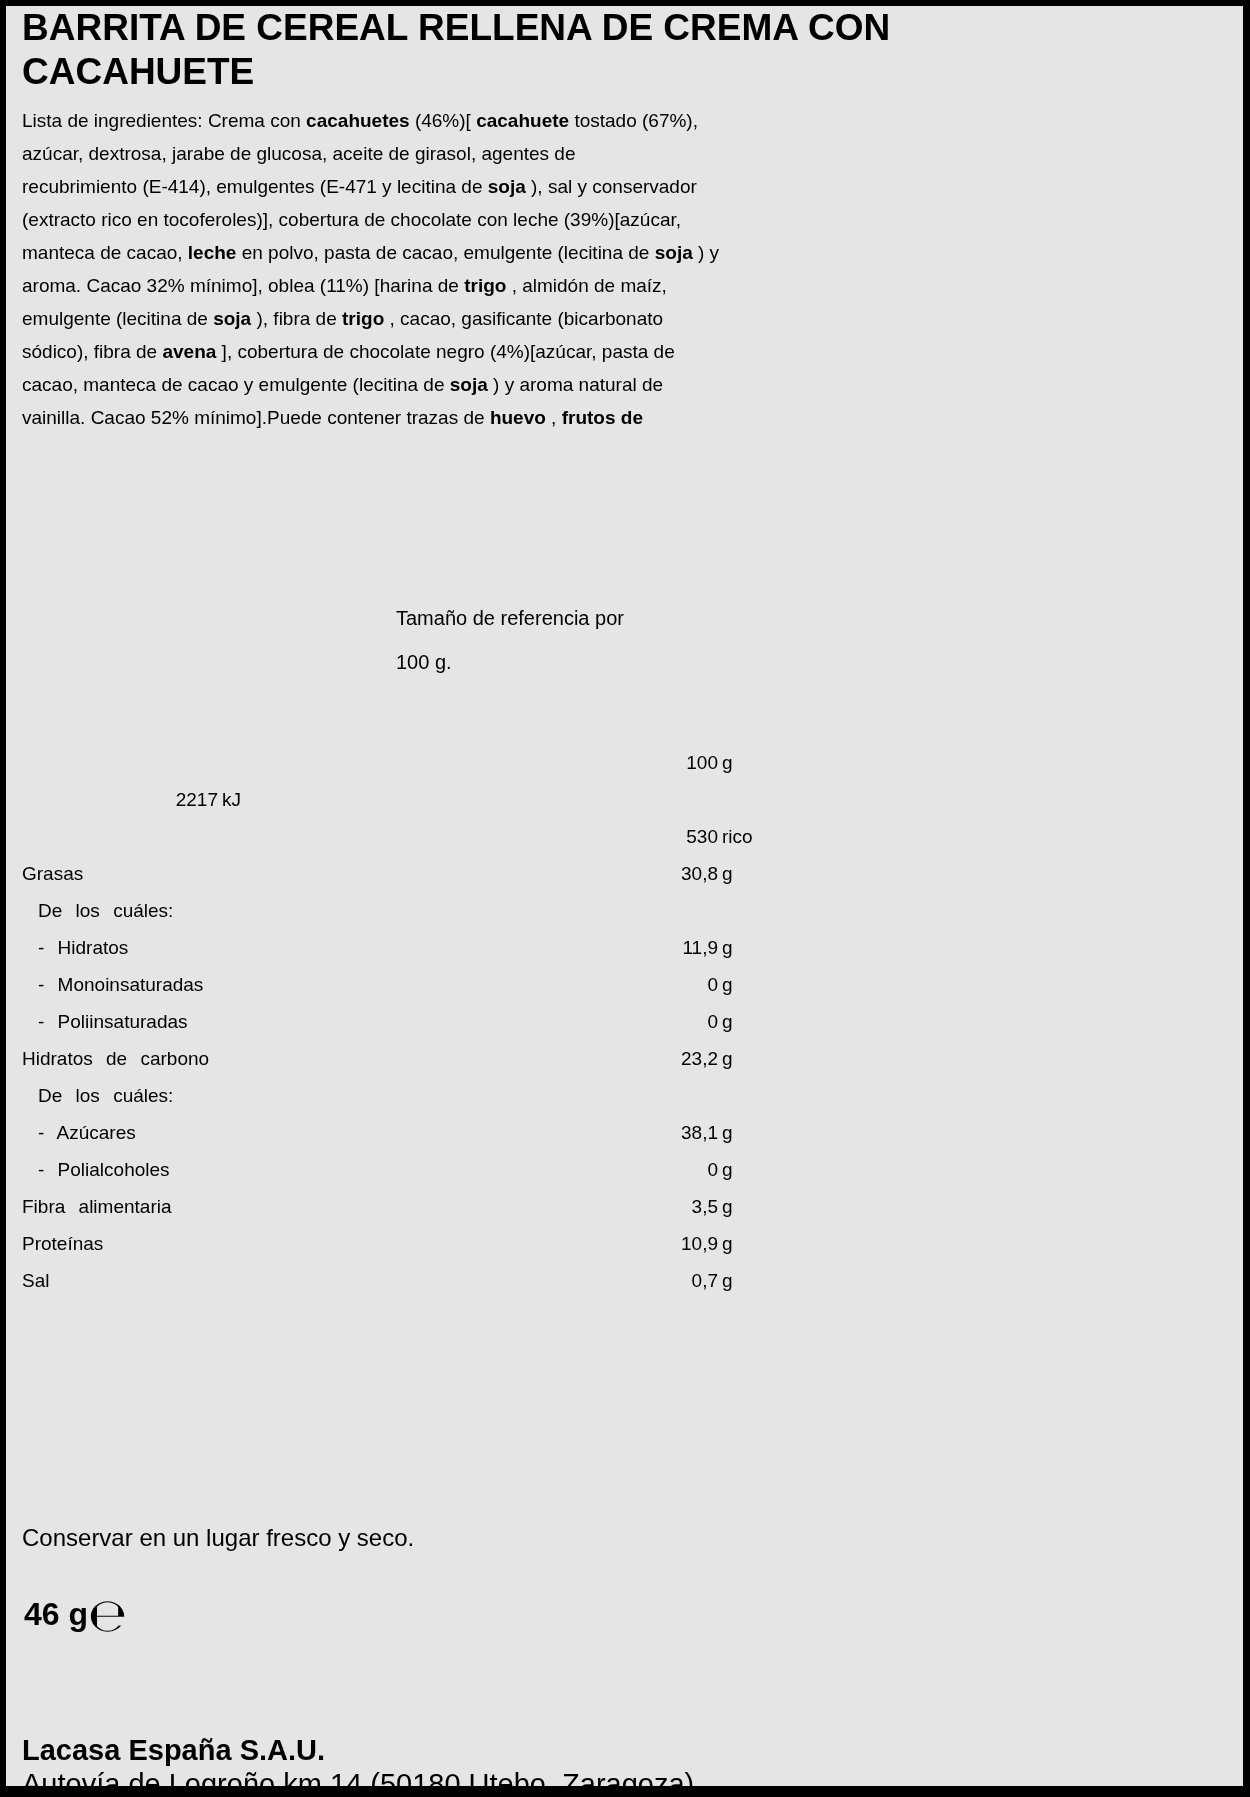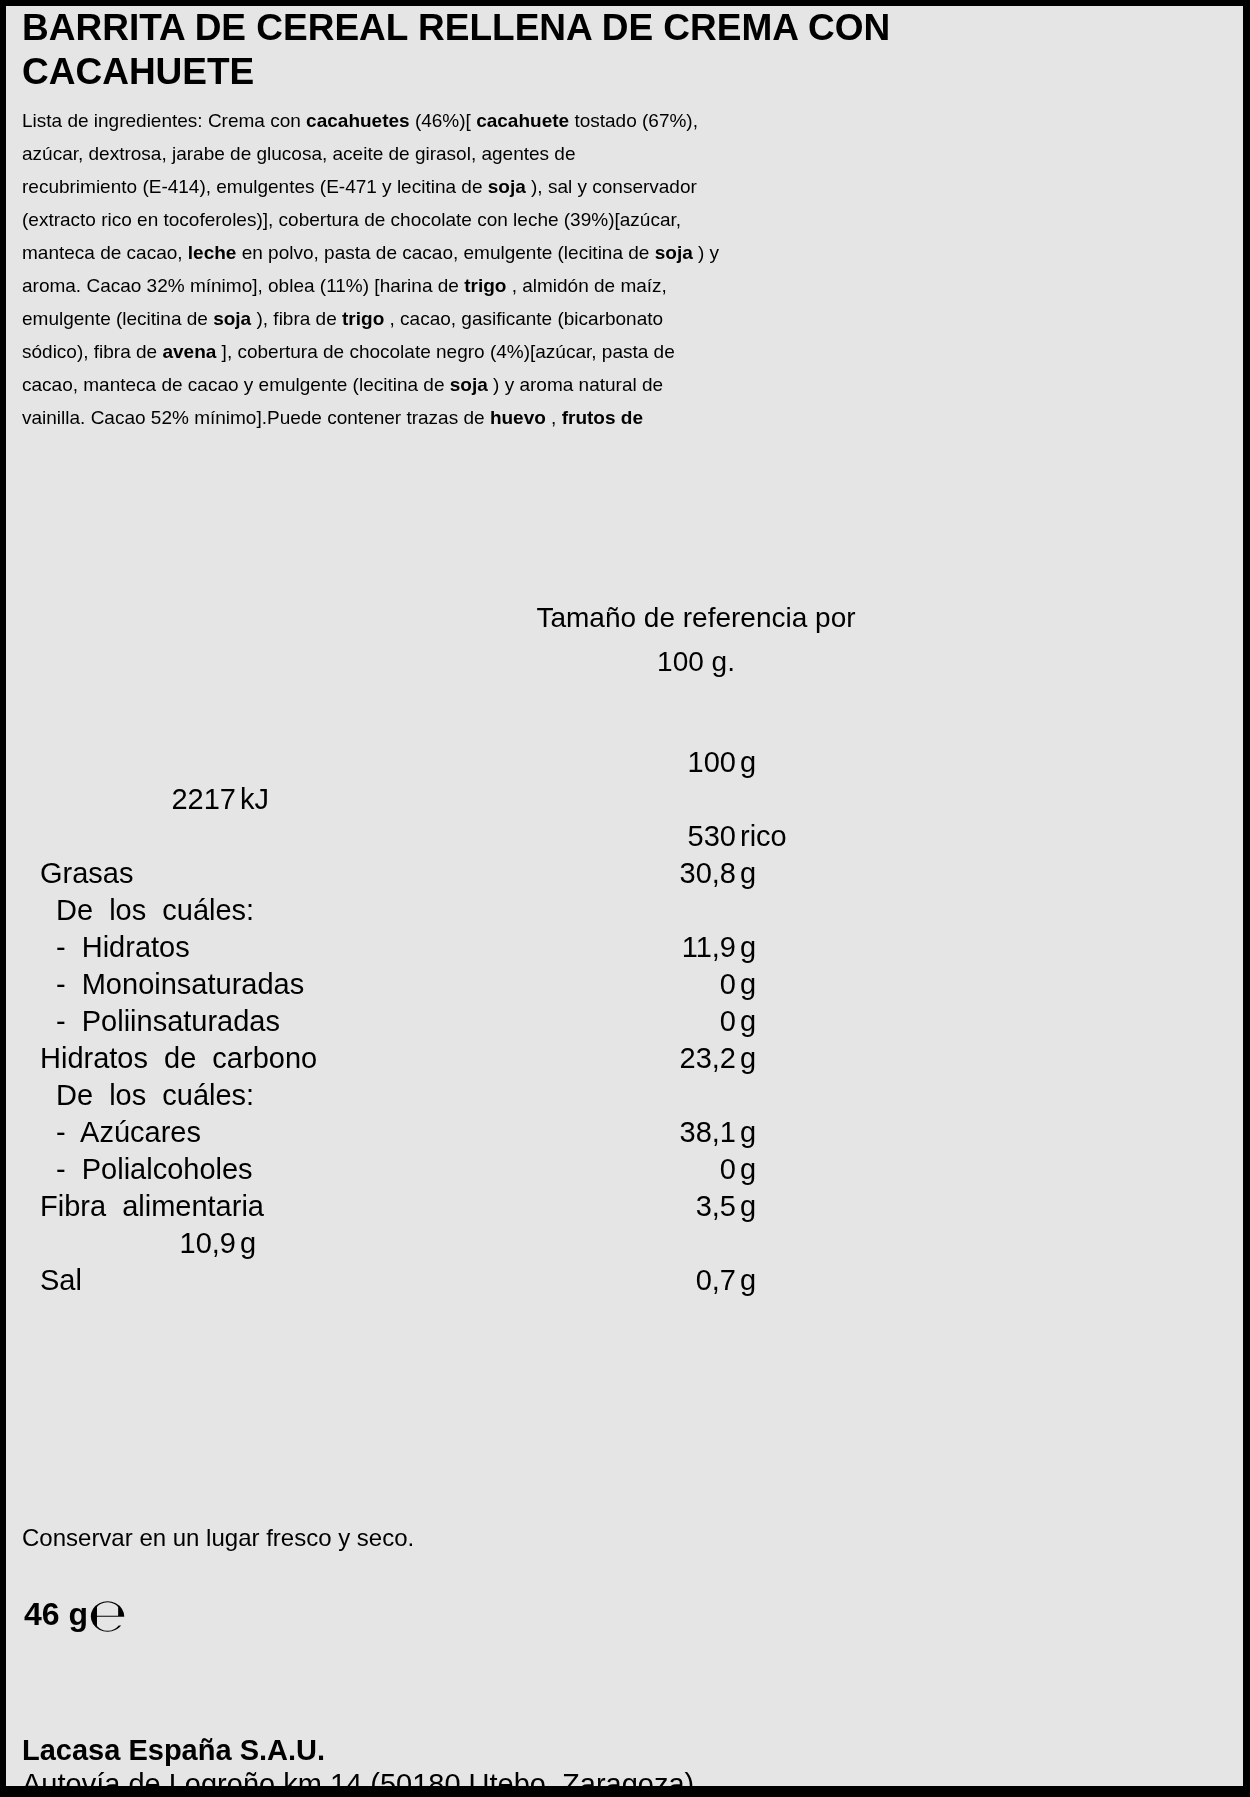--- a/index.html
+++ b/index.html
@@ -39,30 +39,29 @@
     font-size: 19px;
     line-height: 33px;
   }
   .ing-line { white-space: nowrap; height: 33px; }
   .b { font-weight: bold; }
 
   
   #reference {
     left: 396px; top: 596px;
     width: 600px;
-    text-align: center;
-    font-size: 28px;
+    font-size: 20px;
     line-height: 44px;
   }
 
   
   #nutrition {
-    left: 40px; top: 744px;
+    left: 22px; top: 744px;
     width: 790px;
-    font-size: 29px;
+    font-size: 19px;
   }
   .nrow { display: flex; height: 37px; line-height: 37px; white-space: nowrap; }
   .nlabel { flex: 0 0 500px; word-spacing: 8px; overflow: visible; }
   .ind .nlabel { padding-left: 16px; flex-basis: 484px; }
   .nvalue { flex: 0 0 196px; text-align: right; }
   .nunit { padding-left: 4px; text-align: left; }
 
   
   #storage {
     left: 22px; top: 1521px;
@@ -190,20 +189,21 @@
         <span class="nlabel">- Polialcoholes</span>
         <span class="nvalue">0</span>
         <span class="nunit">g</span>
       </div>
       <div class="nrow">
         <span class="nlabel">Fibra alimentaria</span>
         <span class="nvalue">3,5</span>
         <span class="nunit">g</span>
       </div>
       <div class="nrow">
+        <span class="nlabel">Proteínas</span>
         <span class="nvalue">10,9</span>
         <span class="nunit">g</span>
       </div>
       <div class="nrow">
         <span class="nlabel">Sal</span>
         <span class="nvalue">0,7</span>
         <span class="nunit">g</span>
       </div>
     </div>
 

